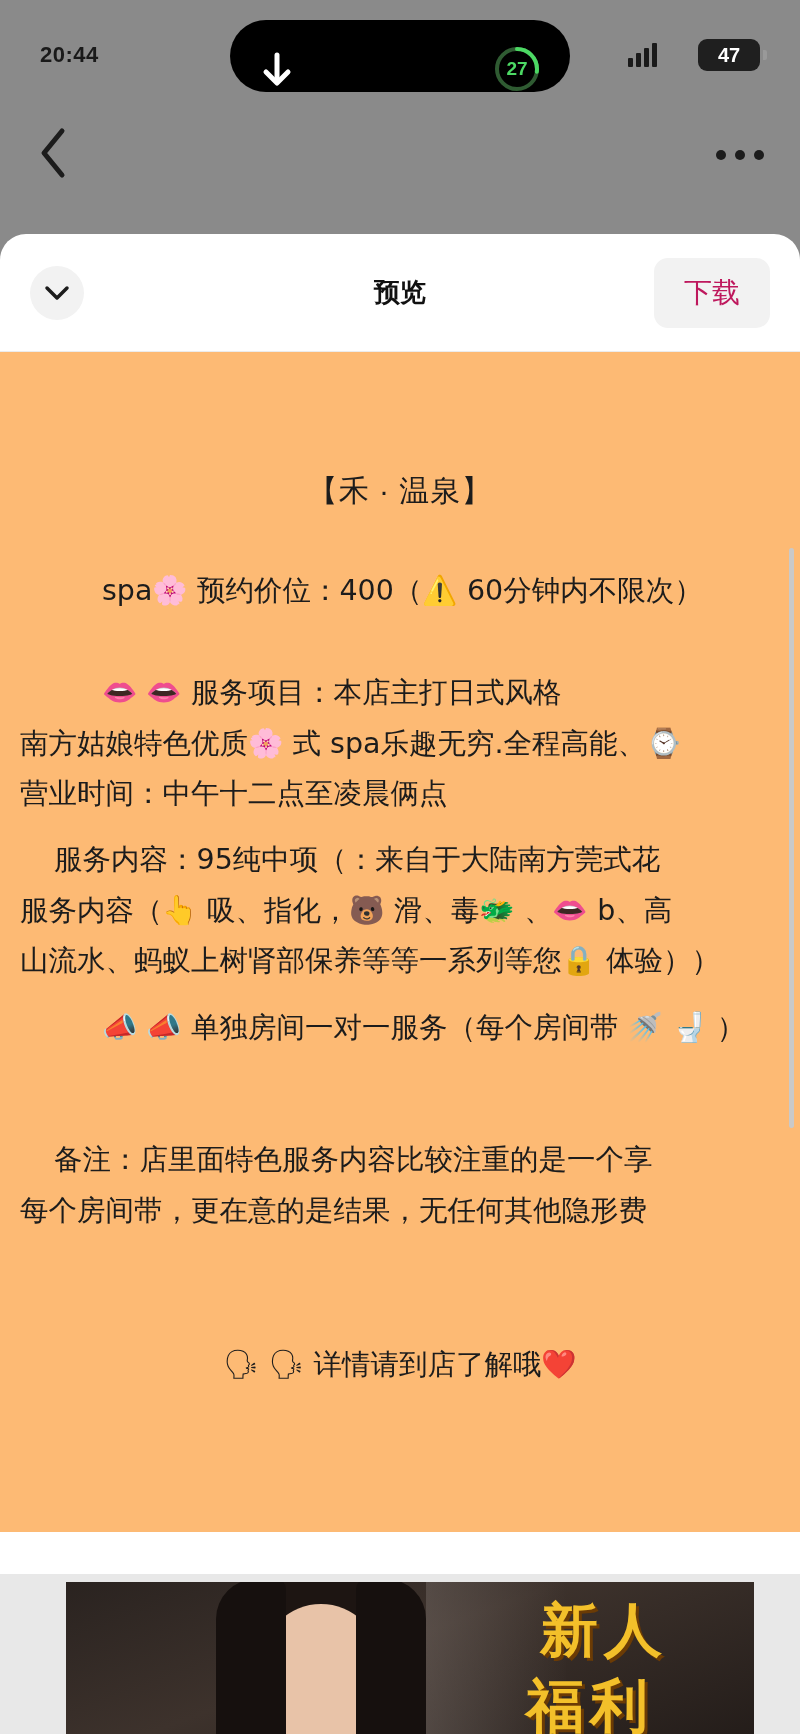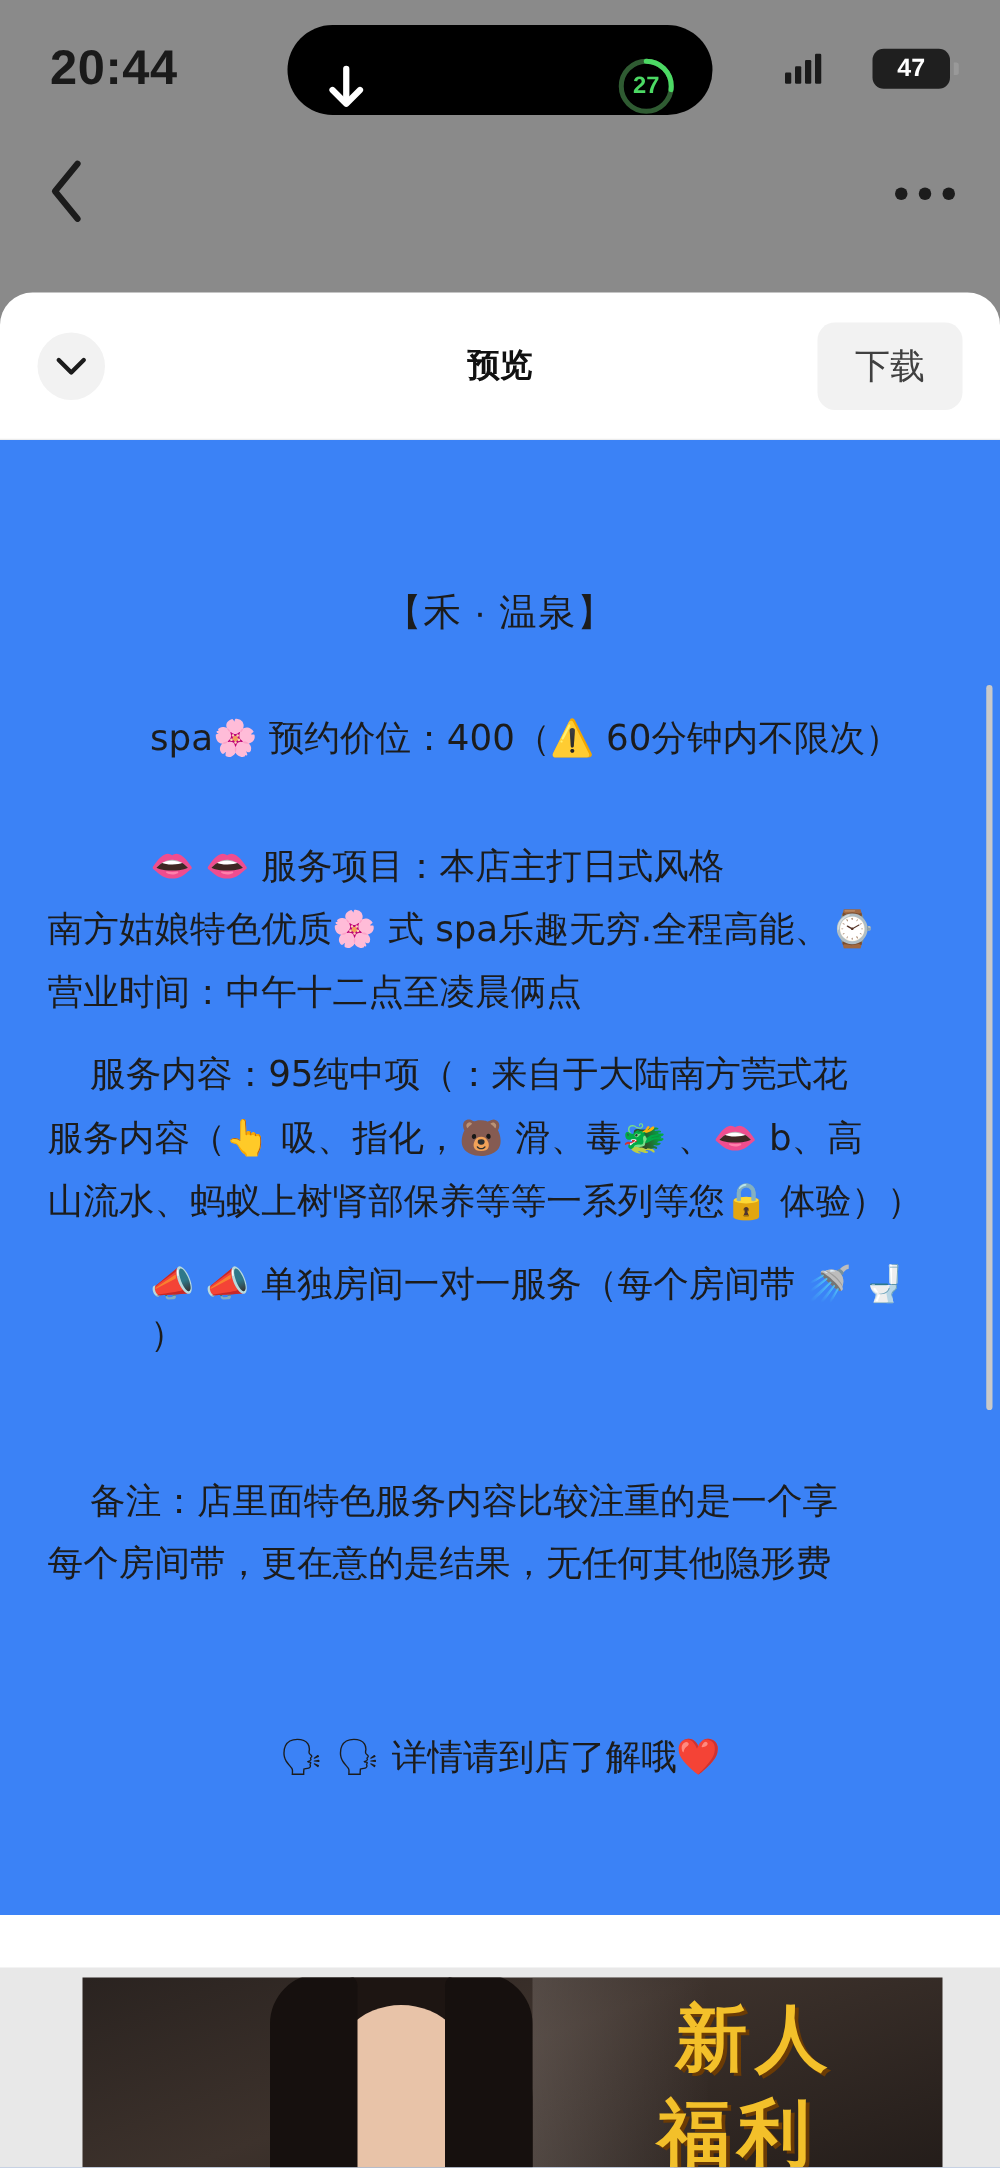--- a/index.html
+++ b/index.html
@@ -29,21 +29,21 @@
     top: 0; left: 0; right: 0;
     height: 110px;
     display: flex;
     align-items: center;
     justify-content: space-between;
     padding: 0 40px;
     box-sizing: border-box;
     color: #111;
   }
   .status-time {
-    font-size: 39px;
+    font-size: 22px;
     font-weight: bold;
     letter-spacing: 0.5px;
     color: #1a1a1a;
   }
   .dynamic-island {
     position: absolute;
     left: 50%;
     top: 20px;
     transform: translateX(-50%);
     width: 340px;
@@ -175,32 +175,32 @@
     font-weight: bold;
     color: #111;
     pointer-events: none;
   }
   .download-btn {
     margin-left: auto;
     background: #f2f2f2;
     border-radius: 14px;
     padding: 16px 30px;
     font-size: 28px;
-    color: #404040;
+    color: #be185d;
     font-weight: 500;
     flex: none;
     border: none;
     font-family: "Liberation Sans", sans-serif;
   }
 
   
   .doc {
     position: relative;
-    padding: 0 38px;
-    background: #3b82f6;
+    padding: 0 20px;
+    background: #fdba74;
     height: 1180px;
     box-sizing: border-box;
     overflow: hidden;
   }
   .doc-inner {
     padding-top: 118px;
     font-size: 28.5px;
     line-height: 1.42;
     color: #1c1c1c;
   }

